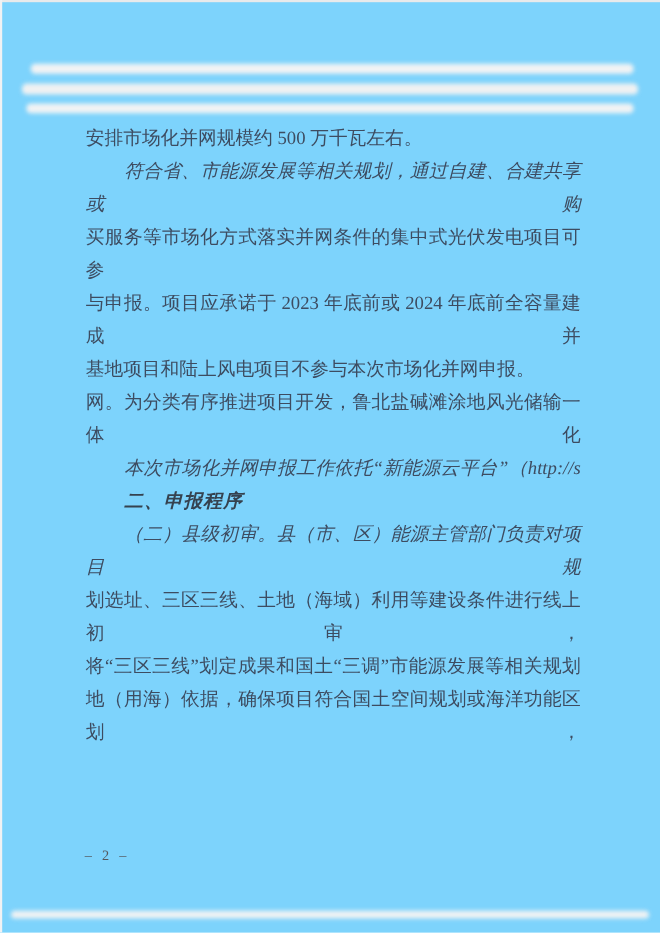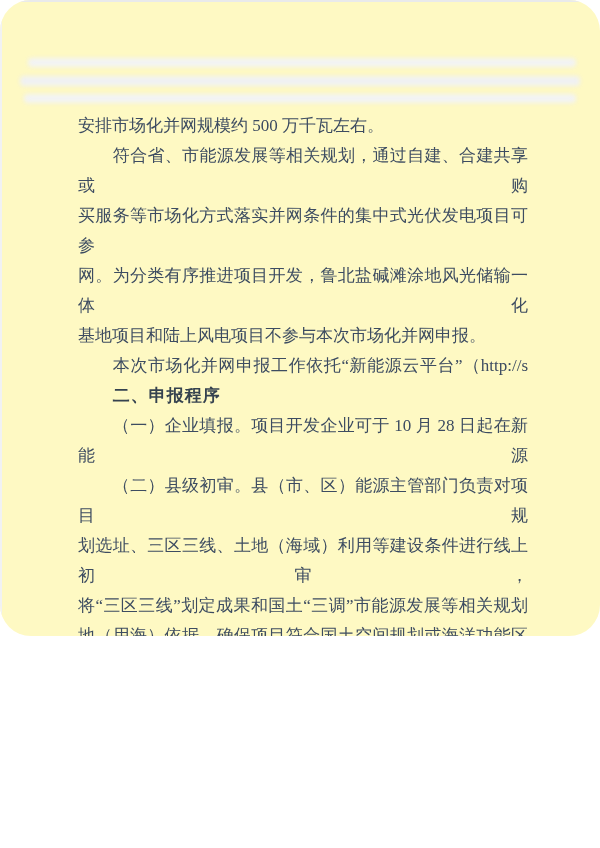--- a/index.html
+++ b/index.html
@@ -3,25 +3,24 @@
 <meta charset="utf-8">
 <style>
   html, body {
     margin: 0;
     padding: 0;
     background: #ffffff;
   }
   .page {
     position: relative;
     width: 600px;
-    height: 636px;
-    background: #fef9c3;
+    height: 848px;
+    background: #7dd3fc;
     overflow: hidden;
     font-family: "Liberation Serif", "DejaVu Serif", serif;
-    border-radius: 31px;
   }
   
   .scan-edge-top {
     position: absolute;
     left: 0; top: 0;
     width: 100%; height: 2px;
     background: #e9eaeb;
   }
   .scan-edge-left {
     position: absolute;
@@ -53,20 +52,21 @@
   .line {
     white-space: nowrap;
   }
   .line.fill {
     white-space: normal;
     text-align: justify;
     text-align-last: justify;
   }
   .line.indent {
     text-indent: 2.05em;
+    font-style: italic;
   }
   .line.heading {
     font-family: "Liberation Sans", "DejaVu Sans", sans-serif;
     font-weight: 700;
     color: #35424f;
     letter-spacing: 1px;
   }
   .pagenum {
     position: absolute;
     left: 77px;
@@ -86,25 +86,25 @@
 
   <div class="bleed-bar b1"></div>
   <div class="bleed-bar b2"></div>
   <div class="bleed-bar b3"></div>
   <div class="bleed-bar b4"></div>
 
   <div class="content">
     <div class="line">安排市场化并网规模约 500 万千瓦左右。</div>
     <div class="line indent fill">符合省、市能源发展等相关规划，通过自建、合建共享或购</div>
     <div class="line fill">买服务等市场化方式落实并网条件的集中式光伏发电项目可参</div>
+    <div class="line fill">与申报。项目应承诺于 2023 年底前或 2024 年底前全容量建成并</div>
+    <div class="line">基地项目和陆上风电项目不参与本次市场化并网申报。</div>
     <div class="line fill">网。为分类有序推进项目开发，鲁北盐碱滩涂地风光储输一体化</div>
-    <div class="line">基地项目和陆上风电项目不参与本次市场化并网申报。</div>
     <div class="line indent fill">本次市场化并网申报工作依托“新能源云平台”（http://s</div>
     <div class="line indent heading">二、申报程序</div>
-    <div class="line indent fill">（一）企业填报。项目开发企业可于 10 月 28 日起在新能源</div>
     <div class="line indent fill">（二）县级初审。县（市、区）能源主管部门负责对项目规</div>
     <div class="line fill">划选址、三区三线、土地（海域）利用等建设条件进行线上初审，</div>
     <div class="line fill">将“三区三线”划定成果和国土“三调”市能源发展等相关规划</div>
     <div class="line fill">地（用海）依据，确保项目符合国土空间规划或海洋功能区划，</div>
 
   </div>
 
   <div class="pagenum">– 2 –</div>
 </div>
 

